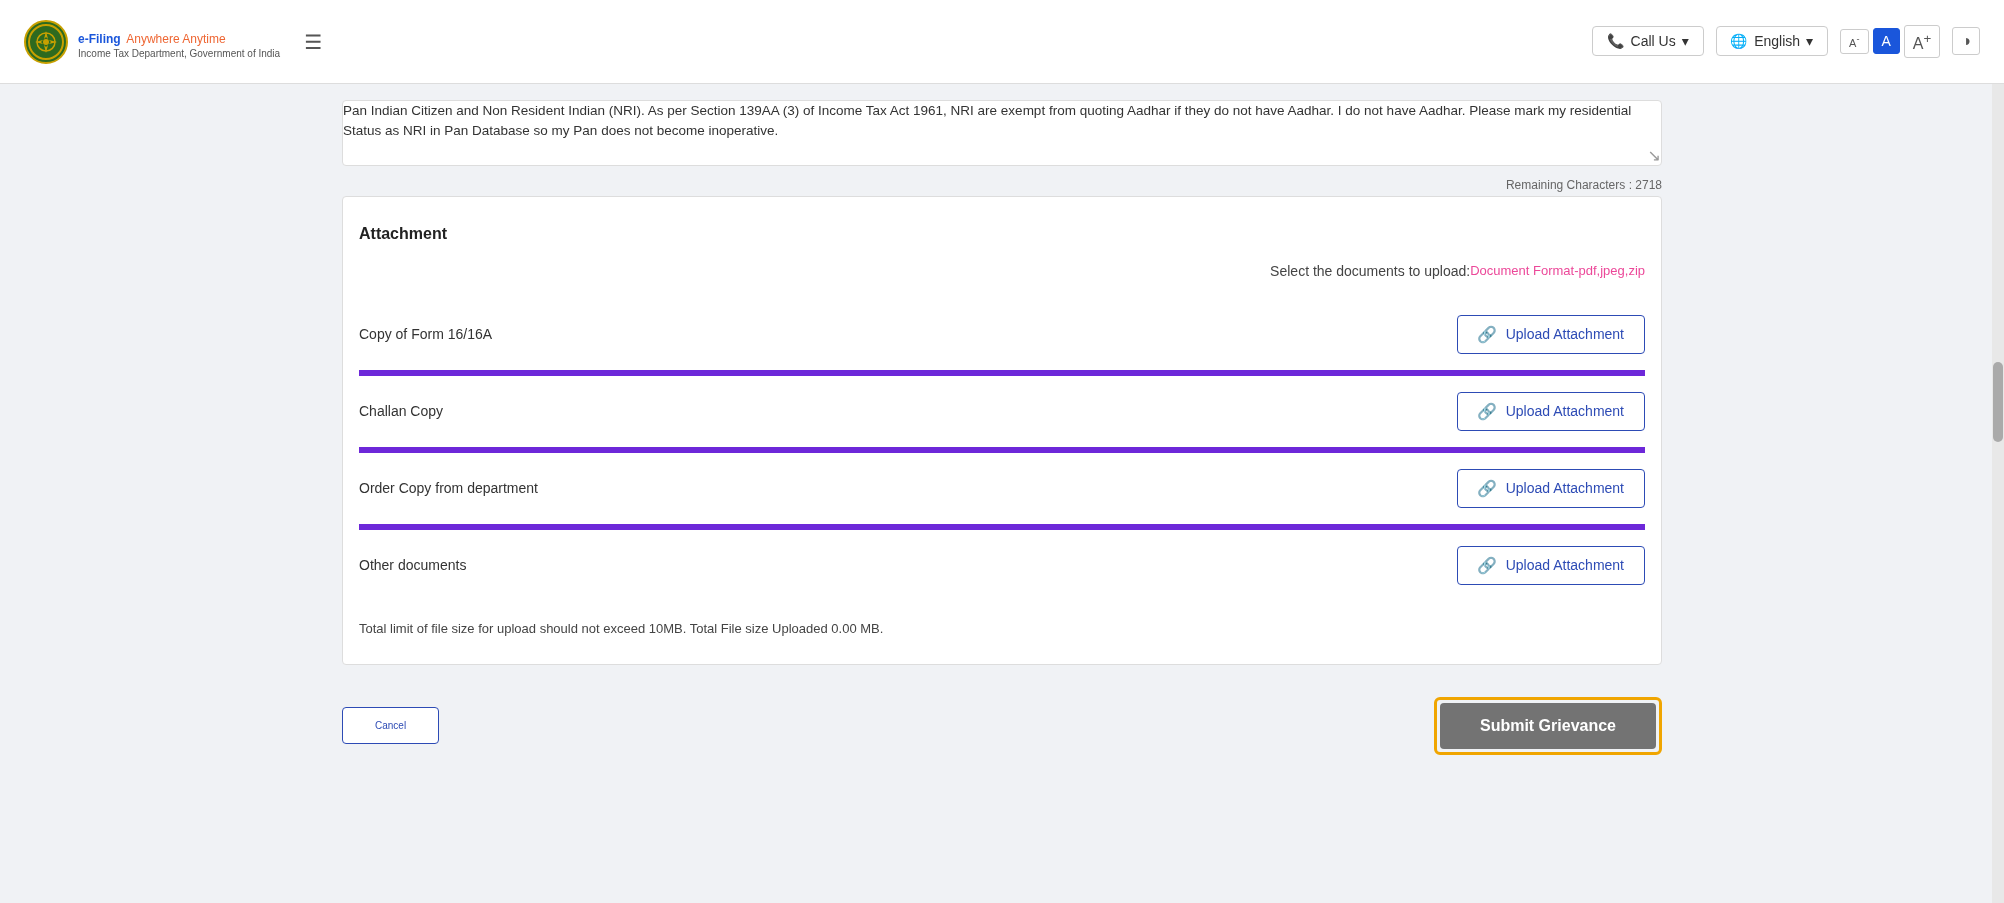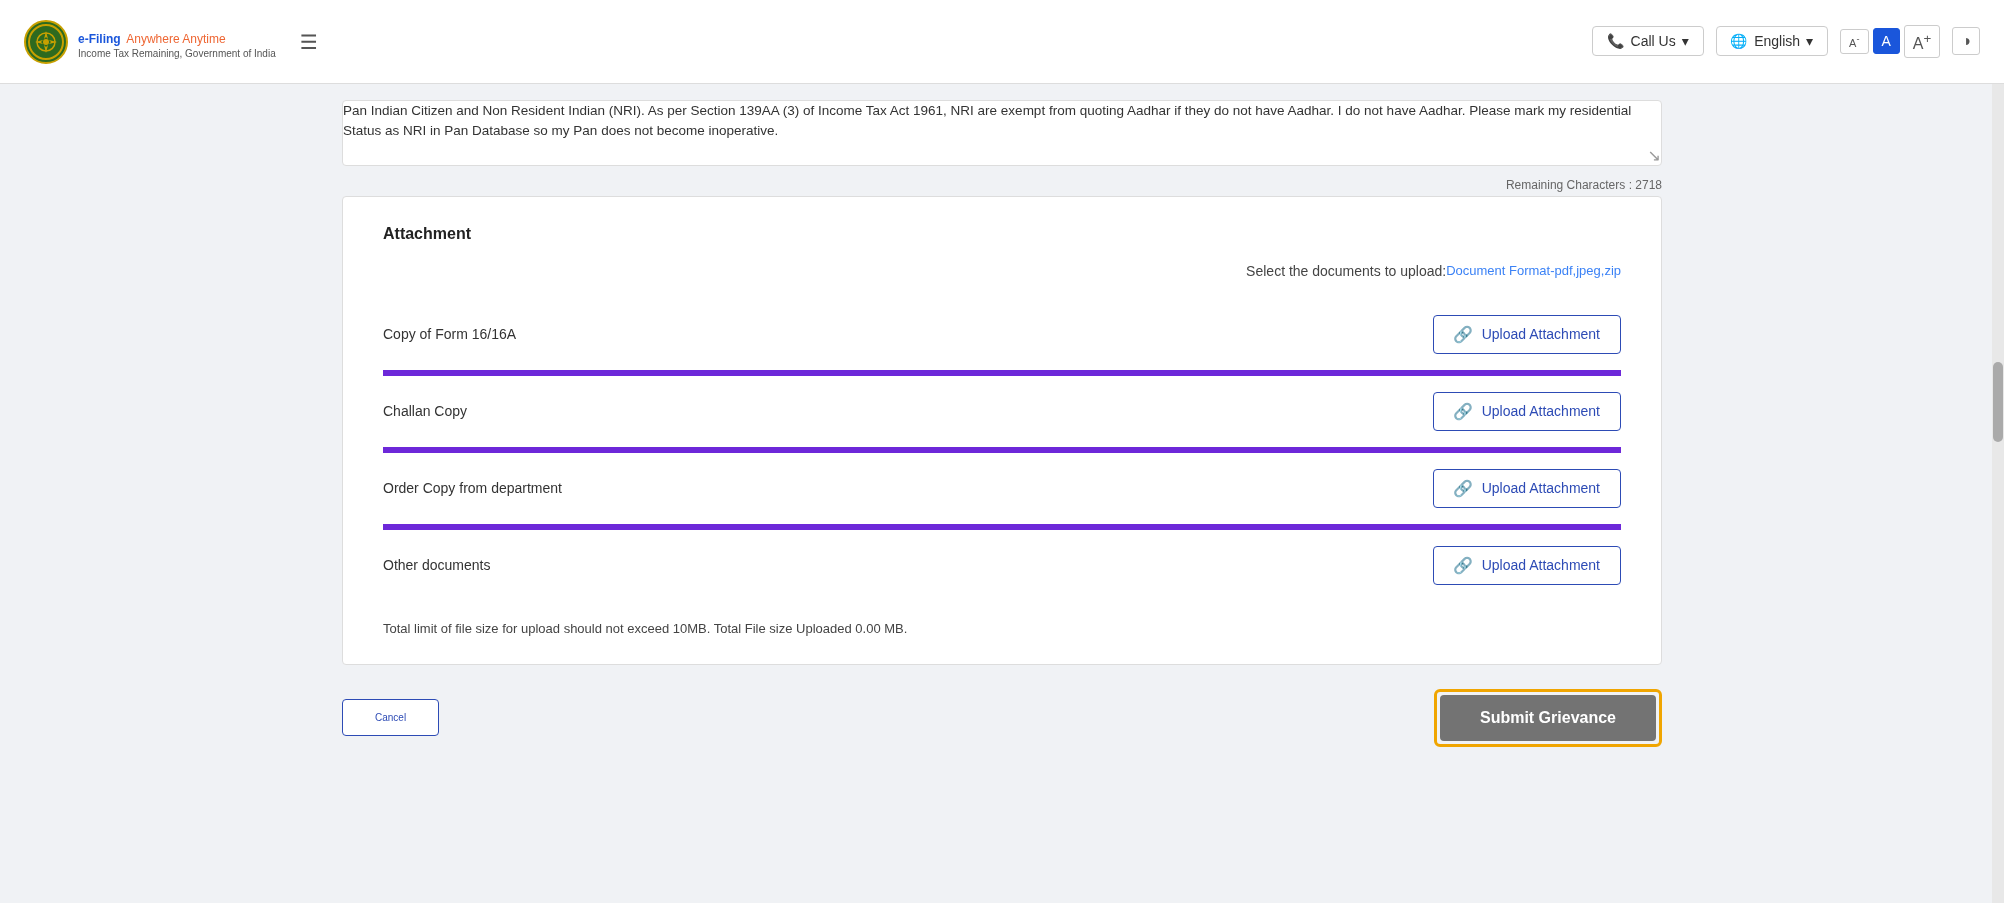--- a/index.html
+++ b/index.html
@@ -156,42 +156,42 @@
       font-size: 12px;
       color: #666;
       margin-bottom: 16px;
     }
 
     
     .attachment-section {
       background: #fff;
       border: 1px solid #ddd;
       border-radius: 4px;
-      padding: 28px 40px;
-      margin-bottom: 16px;
+      padding: 28px 16px;
+      margin-bottom: 24px;
     }
     .attachment-title {
       font-size: 16px;
       font-weight: bold;
       color: #222;
       margin-bottom: 20px;
     }
     .doc-header {
       display: flex;
       justify-content: flex-end;
       align-items: center;
       margin-bottom: 20px;
     }
     .doc-header-label {
       font-size: 14px;
       color: #444;
     }
     .doc-format-label {
       font-size: 13px;
-      color: #3b82f6;
+      color: #ec4899;
     }
 
     .attachment-row {
       display: flex;
       justify-content: space-between;
       align-items: center;
       padding: 16px 0;
       border-bottom: 6px solid #6d28d9;
     }
     .attachment-row:last-of-type {
@@ -294,21 +294,21 @@
           <polygon points="8,19 16,21 14,19 16,17" fill="#c8a000"></polygon>
           <polygon points="30,19 22,21 24,19 22,17" fill="#c8a000"></polygon>
           <circle cx="19" cy="19" r="3" fill="#c8a000"></circle>
         </svg>
       </div>
       <div class="logo-text">
         <div class="logo-title">
           <span style="color:#1a56db; font-weight:bold;">e-Filing</span>
           <span style="color:#e63; font-size:12px; font-weight:normal;">Anywhere Anytime</span>
         </div>
-        <div class="logo-subtitle">Income Tax Remaining, Government of India</div>
+        <div class="logo-subtitle">Income Tax Department, Government of India</div>
       </div>
     </div>
     <button class="hamburger-btn">
       <span>☰</span>
     </button>
   </div>
 
   <div class="header-right">
     <button class="header-btn">
       <span>📞</span>

